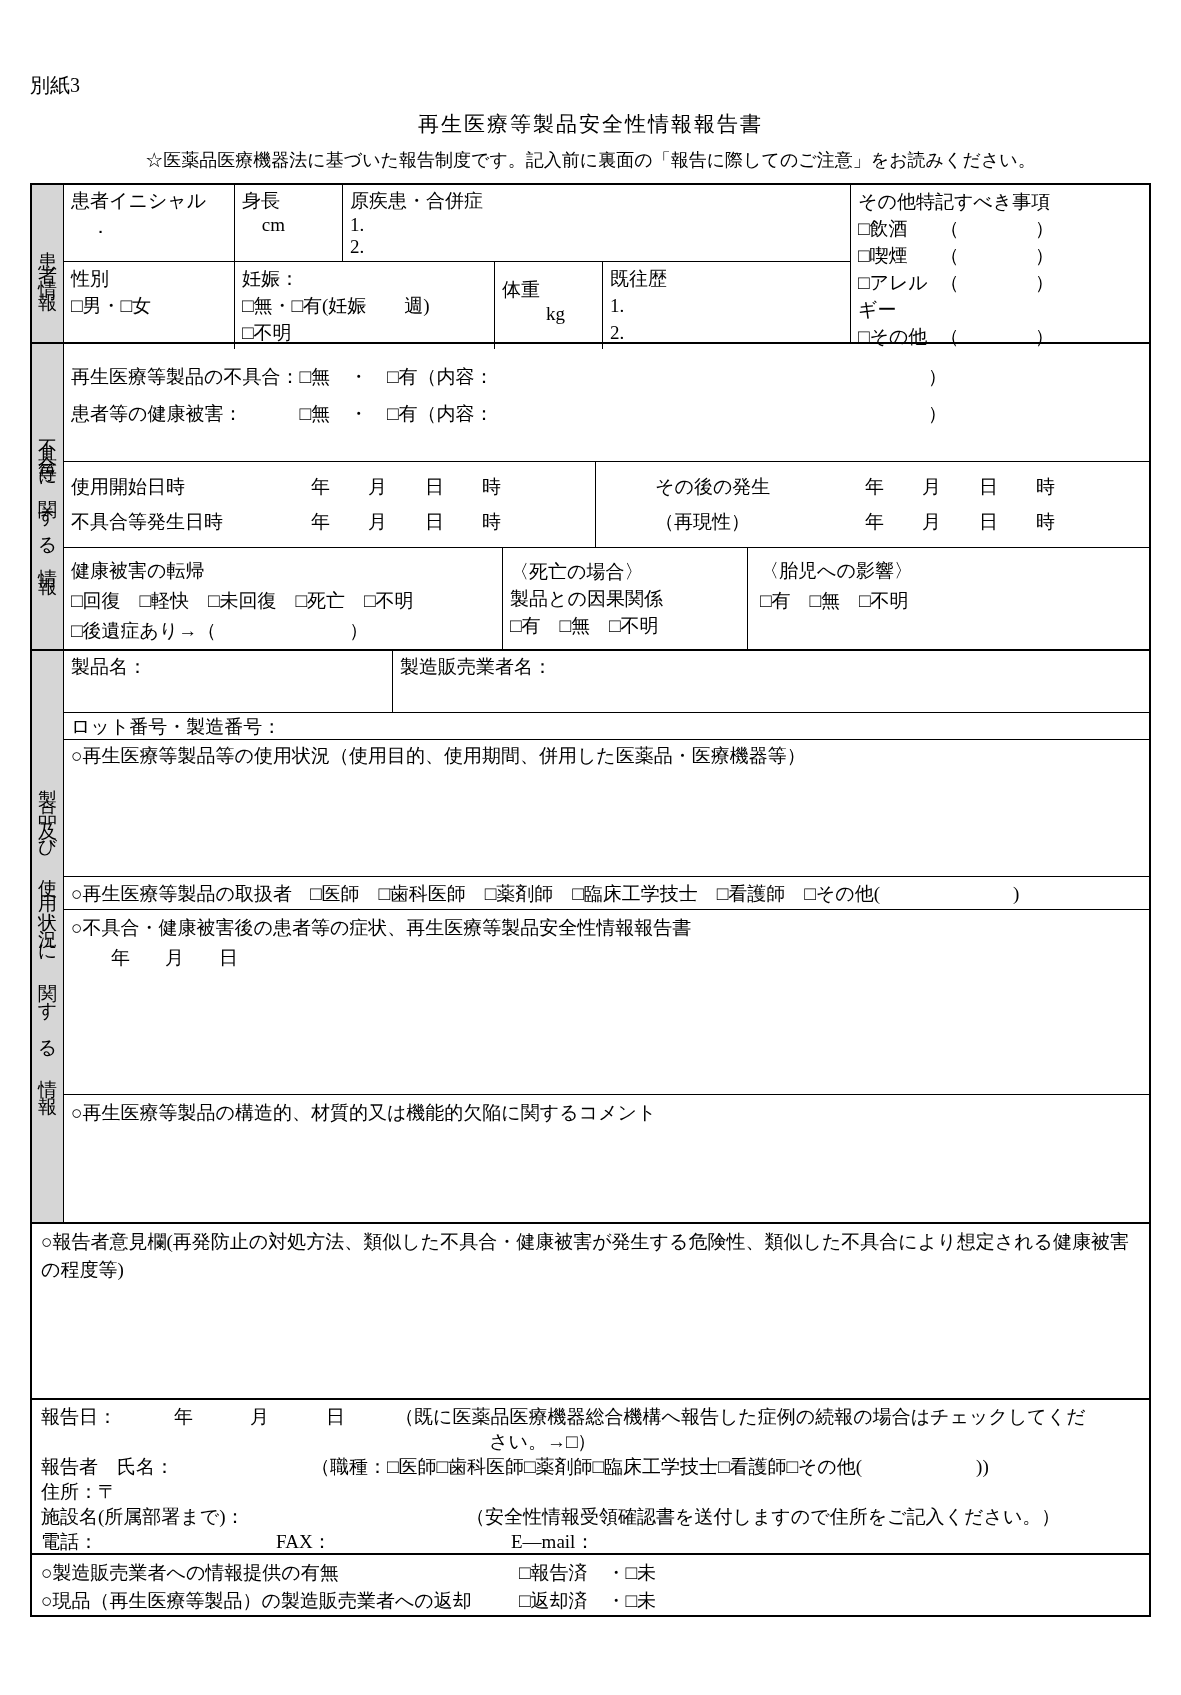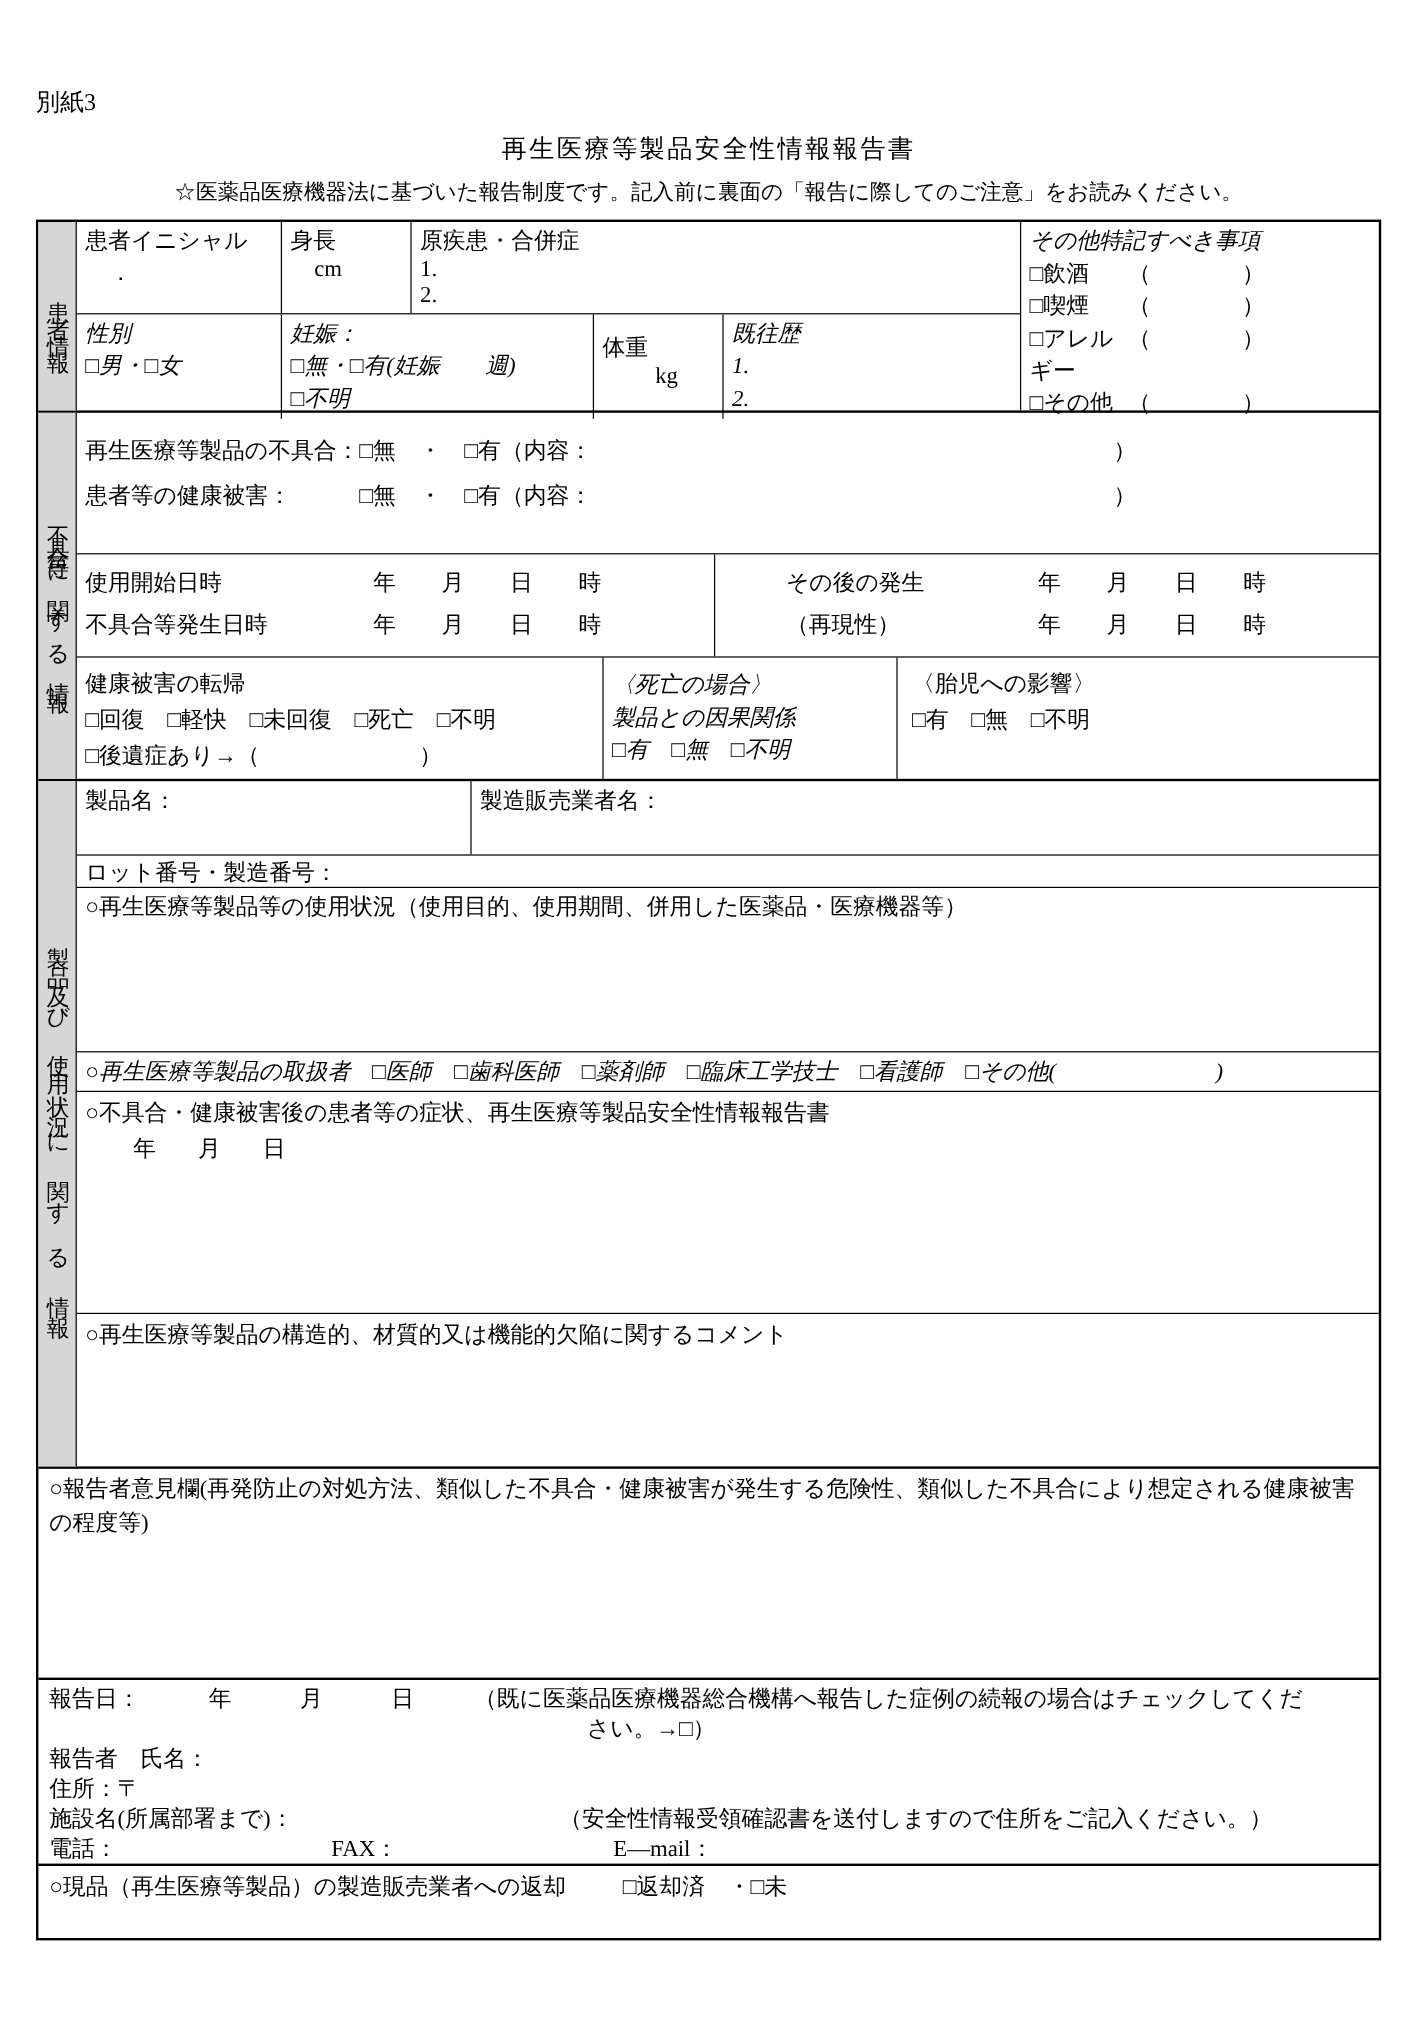--- a/index.html
+++ b/index.html
@@ -25,21 +25,21 @@
   .left-block { width:786px; display:flex; flex-direction:column; flex:none; }
   .notes-cell { flex:1; border-left:1px solid #000; padding:3px 7px 3px 7px; }
   .note-line { display:flex; justify-content:space-between; padding-right:88px; line-height:27px; }
   .center { text-align:center; }
   .unit-right { text-align:right; }
   .mal-cell { padding-top:14px; }
   .mal-line { display:flex; justify-content:space-between; line-height:37px; }
   .mal-close { margin-right:195px; }
   .date-cell { display:flex; flex-direction:column; justify-content:space-evenly; }
   .date-line { display:flex; line-height:24px; }
-  .lh27 { line-height:27px;font-style:italic; }
+  .lh27 { line-height:27px; }
   .lh30 { line-height:30px; }
   .opinion-band { padding:4px 16px 0 9px; line-height:28px; }
   .rep-band { padding:4px 9px 0 9px; }
   .rep-line { display:flex; line-height:25px; }
   .prov-band { padding:4px 9px 0 9px; }
   .prov-line { display:flex; line-height:28px; }
 </style>
 </head>
 <body>
 
@@ -215,35 +215,40 @@
   <div class="band rep-band" style="height:155px;display:block">
     <div class="rep-line">
       <span class="pre">報告日：　　　年　　　月　　　日</span>
       <span style="padding-left:50px">（既に医薬品医療機器総合機構へ報告した症例の続報の場合はチェックしてくだ</span>
     </div>
     <div class="rep-line" style="padding-left:448px">
       <span>さい。→□）</span>
     </div>
     <div class="rep-line">
       <span class="pre" style="width:270px">報告者　氏名：</span>
+      <span class="pre">（職種：□医師□歯科医師□薬剤師□臨床工学技士□看護師□その他(　　　　　　))</span>
     </div>
     <div class="rep-line">
       <span>住所：〒</span>
     </div>
     <div class="rep-line">
       <span class="pre" style="width:425px">施設名(所属部署まで)：</span>
       <span>（安全性情報受領確認書を送付しますので住所をご記入ください。）</span>
     </div>
     <div class="rep-line">
       <span style="width:235px">電話：</span>
       <span style="width:235px">FAX：</span>
       <span>E—mail：</span>
     </div>
   </div>
 
   <div class="band prov-band" style="height:62px;display:block">
     <div class="prov-line">
+      <span style="width:478px">○製造販売業者への情報提供の有無</span>
+      <span class="pre">□報告済　・□未</span>
+    </div>
+    <div class="prov-line">
       <span style="width:478px">○現品（再生医療等製品）の製造販売業者への返却</span>
       <span class="pre">□返却済　・□未</span>
     </div>
   </div>
 
 </div>
 
 </body></html>

